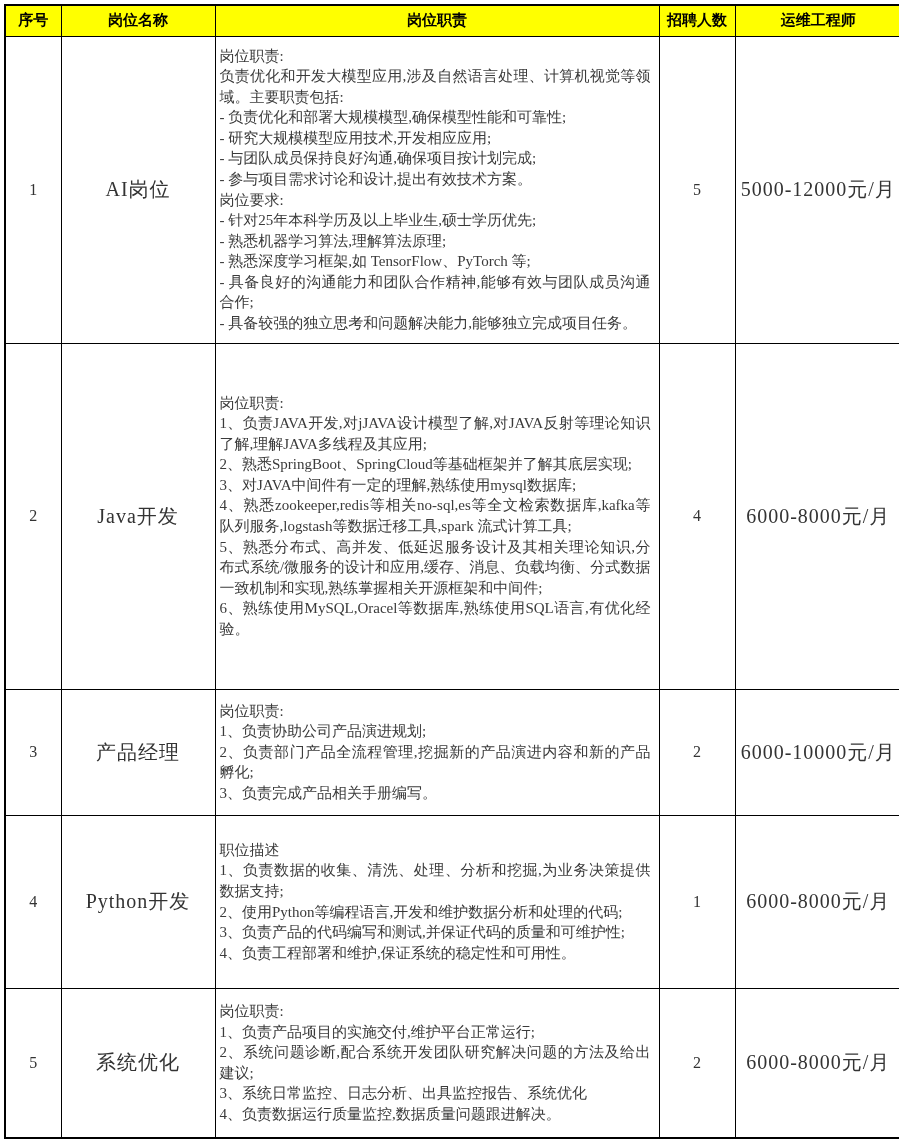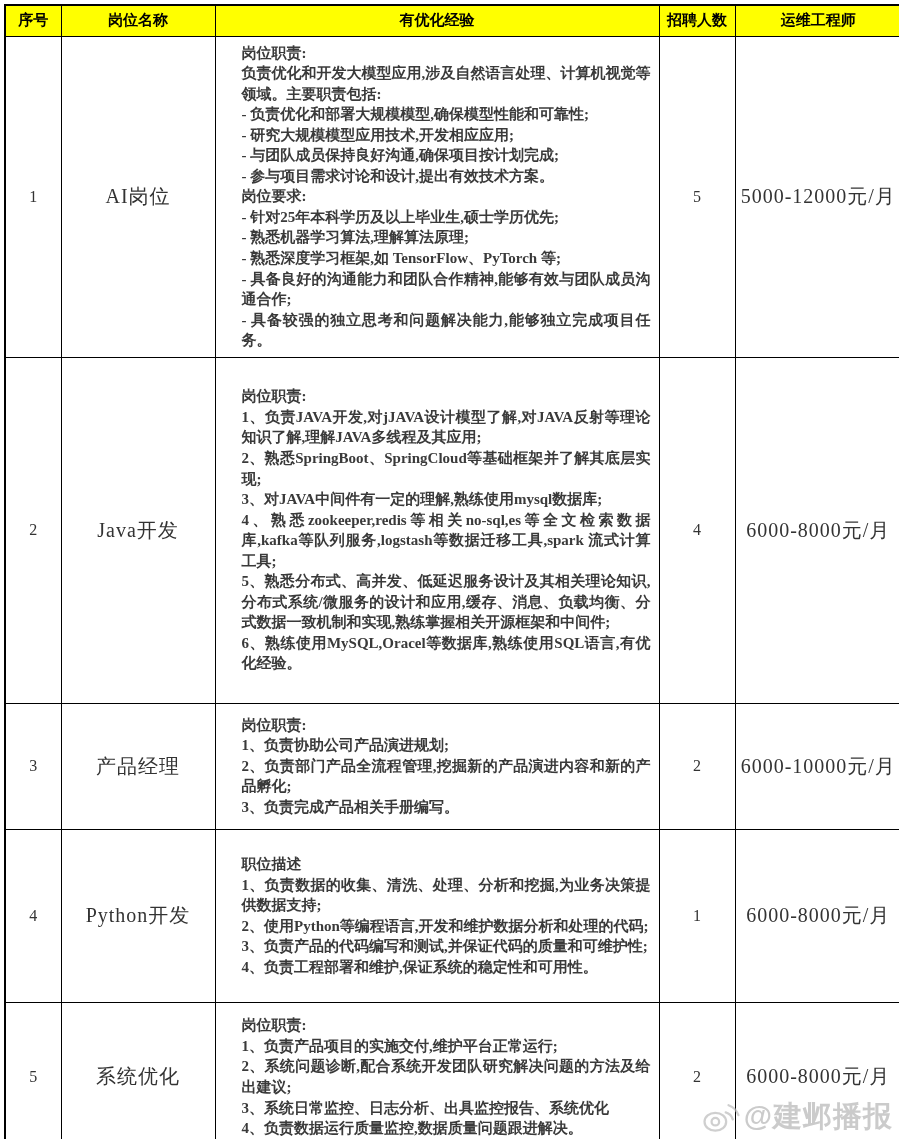--- a/index.html
+++ b/index.html
@@ -64,22 +64,21 @@
     color: #333333;
     letter-spacing: 1px;
   }
   td.desc {
     vertical-align: middle;
     text-align: justify;
     white-space: pre-line;
     font-size: 15px;
     line-height: 1.37;
     color: #3a3a3a;
-    padding: 6px 8px 6px 26px;
-    font-weight: bold;
+    padding: 6px 8px 6px 4px;
   }
 
   .watermark {
     position: absolute;
     right: 6px;
     bottom: 2px;
     display: flex;
     align-items: center;
     gap: 4px;
     color: rgba(185,185,185,0.75);
@@ -102,21 +101,21 @@
       <col class="c-seq">
         <col class="c-name">
         <col class="c-desc">
         <col class="c-count">
         <col class="c-salary">
     </colgroup>
     <thead>
       <tr class="header-row">
         <th>序号</th>
         <th>岗位名称</th>
-        <th>有优化经验</th>
+        <th>岗位职责</th>
         <th>招聘人数</th>
         <th>运维工程师</th>
       </tr>
     </thead>
     <tbody>
       <tr class="r0">
         <td class="seq">1</td>
         <td class="name">AI岗位</td>
         <td class="desc">岗位职责:
 负责优化和开发大模型应用,涉及自然语言处理、计算机视觉等领域。主要职责包括:
@@ -174,26 +173,13 @@
 1、负责产品项目的实施交付,维护平台正常运行;
 2、系统问题诊断,配合系统开发团队研究解决问题的方法及给出建议;
 3、系统日常监控、日志分析、出具监控报告、系统优化
 4、负责数据运行质量监控,数据质量问题跟进解决。</td>
         <td class="count">2</td>
         <td class="salary">6000-8000元/月</td>
       </tr>
     </tbody>
   </table>
 
-  <div class="watermark">
-    <span>
-      <svg width="38" height="32" viewBox="0 0 40 34">
-        <g fill="none" stroke="rgba(185,185,185,0.85)" stroke-width="2.4" stroke-linecap="round">
-          <ellipse cx="14" cy="22" rx="11.5" ry="9.5"></ellipse>
-          <circle cx="14" cy="22" r="4"></circle>
-          <path d="M25 12 a11 11 0 0 1 7.5 7.5"></path>
-          <path d="M28 4.5 a17 17 0 0 1 10.5 10.5"></path>
-        </g>
-      </svg>
-    </span>
-    <span>@建邺播报</span>
-  </div>
 </div>
 
 </body></html>

